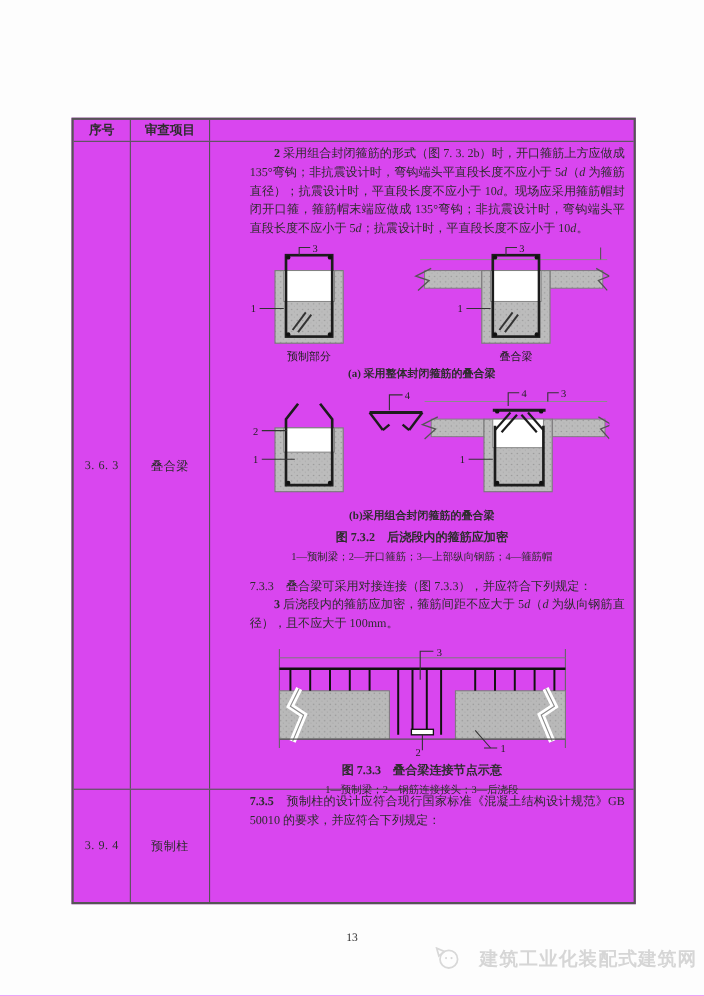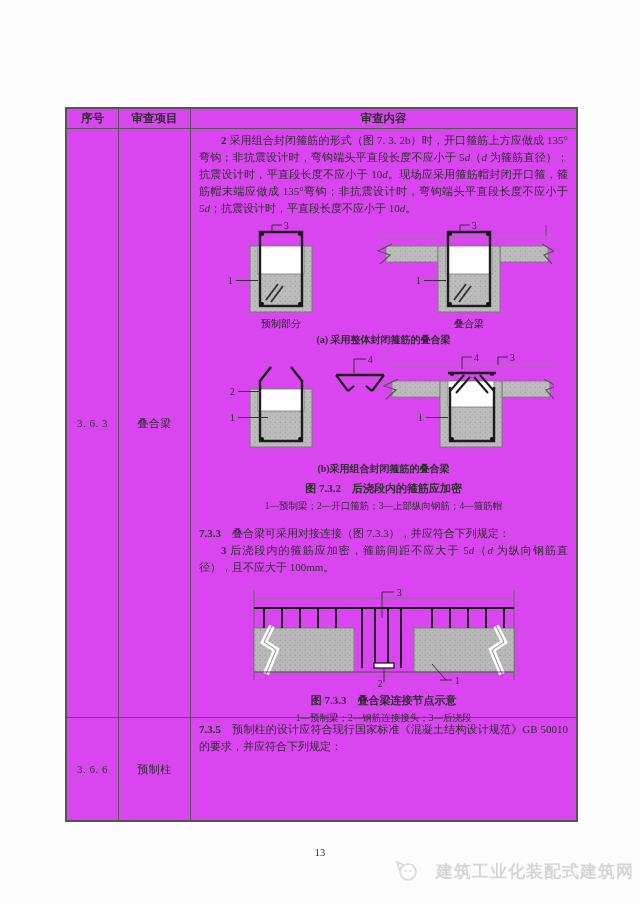--- a/index.html
+++ b/index.html
@@ -17,21 +17,21 @@
   .t-row.header { height:20px; border-bottom:1px solid #555; }
   .t-row.r1 { height:589px; border-bottom:1px solid #555; }
   .t-row.r2 { height:102px; }
   .c-no { width:52px; border-right:1px solid #555; display:flex; align-items:center; justify-content:center; }
   .c-item { width:72px; border-right:1px solid #555; display:flex; align-items:center; justify-content:center; }
   .c-content { flex:1; }
   .header .c-no,.header .c-item,.header .c-content {
     font-weight:bold; font-size:11.5px; display:flex; align-items:center; justify-content:center;
   }
   .cell-txt { font-size:11px; letter-spacing:0.5px; }
-  .body-txt { font-size:11px; line-height:17px; text-align:justify; }
+  .body-txt { font-size:11px; line-height:17px; text-align:justify;margin-left:28px; }
   .c-content .pad { padding:3px 8px 0 8px; }
   .indent2 { text-indent:22px; }
   .fig-wrap { text-align:center; }
   .fig-sub { font-size:10px; font-weight:bold; text-align:center; margin:1px 0 4px 0; }
   .fig-title { font-size:11px; font-weight:bold; text-align:center; margin-top:5px; }
   .fig-legend { font-size:9.5px; text-align:center; margin-top:4px; }
   svg { display:block; margin:0 auto; }
   svg text { font-family:"Liberation Serif","DejaVu Serif",serif; fill:#222; }
   .page-number { position:absolute; top:847px; left:0; width:640px; text-align:center; font-size:10.5px; }
   .watermark {
@@ -42,21 +42,20 @@
   .wm-icon { width:24px; height:22px; }
 </style>
 </head>
 <body>
 
 <div class="doc-table">
 
   <div class="t-row header">
     <div class="c-no">序号</div>
     <div class="c-item">审查项目</div>
-    <div class="c-content">审查内容</div>
   </div>
 
   <div class="t-row r1">
     <div class="c-no cell-txt">3. 6. 3</div>
     <div class="c-item cell-txt">叠合梁</div>
     <div class="c-content">
       <div class="pad">
         <p class="body-txt indent2"><span style="font-weight: bold;">2 </span><span>采用组合封闭箍筋的形式（图 7. 3. 2b）时，开口箍筋上方应做成 135°弯钩；非抗震设计时，弯钩端头平直段长度不应小于 5</span><span style="font-style: italic;">d</span><span>（</span><span style="font-style: italic;">d</span><span> 为箍筋直径）；抗震设计时，平直段长度不应小于 10</span><span style="font-style: italic;">d</span><span>。现场应采用箍筋帽封闭开口箍，箍筋帽末端应做成 135°弯钩；非抗震设计时，弯钩端头平直段长度不应小于 5</span><span style="font-style: italic;">d</span><span>；抗震设计时，平直段长度不应小于 10</span><span style="font-style: italic;">d</span><span>。</span></p>
 
         <div class="fig-wrap" style="margin-top:3px;">
@@ -159,21 +158,21 @@
             <text x="296" y="10" font-size="9.5">3</text>
             <text x="204" y="70" font-size="9.5">1</text>
             <line x1="212" y1="66.5" x2="234" y2="66.5" stroke="#333" stroke-width="1"></line>
           </svg>
           <div class="fig-sub">(b)采用组合封闭箍筋的叠合梁</div>
         </div>
 
         <div class="fig-title">图 7.3.2　后浇段内的箍筋应加密</div>
         <div class="fig-legend">1—预制梁；2—开口箍筋；3—上部纵向钢筋；4—箍筋帽</div>
 
-        <p class="body-txt" style="margin-top:12px;"><span style="font-weight: bold;">7.3.3</span><span>　叠合梁可采用对接连接（图 7.3.3），并应符合下列规定：</span></p>
+        <p class="body-txt" style="margin-top:12px;"><span style="font-weight: normal;">7.3.3</span><span>　叠合梁可采用对接连接（图 7.3.3），并应符合下列规定：</span></p>
         <p class="body-txt indent2"><span style="font-weight: bold;">3 </span><span>后浇段内的箍筋应加密，箍筋间距不应大于 5</span><span style="font-style: italic;">d</span><span>（</span><span style="font-style: italic;">d</span><span> 为纵向钢筋直径），且不应大于 100mm。</span></p>
 
         <div class="fig-wrap" style="margin-top:8px;">
           <svg width="300" height="104" viewBox="0 0 300 104">
             <defs>
               <pattern id="stipC" width="5" height="5" patternUnits="userSpaceOnUse">
                 <rect width="5" height="5" fill="#b9b9b9"></rect>
                 <circle cx="1.2" cy="1.2" r="0.6" fill="#8f8f8f"></circle>
                 <circle cx="3.6" cy="3.4" r="0.5" fill="#a2a2a2"></circle>
               </pattern>
@@ -214,21 +213,21 @@
           </svg>
         </div>
 
         <div class="fig-title">图 7.3.3　叠合梁连接节点示意</div>
         <div class="fig-legend">1—预制梁；2—钢筋连接接头；3—后浇段</div>
       </div>
     </div>
   </div>
 
   <div class="t-row r2">
-    <div class="c-no cell-txt">3. 6. 6</div>
+    <div class="c-no cell-txt">3. 9. 4</div>
     <div class="c-item cell-txt">预制柱</div>
     <div class="c-content">
       <div class="pad">
         <p class="body-txt"><span style="font-weight: bold;">7.3.5</span><span>　预制柱的设计应符合现行国家标准《混凝土结构设计规范》GB 50010 的要求，并应符合下列规定：</span></p>
       </div>
     </div>
   </div>
 
 </div>
 

